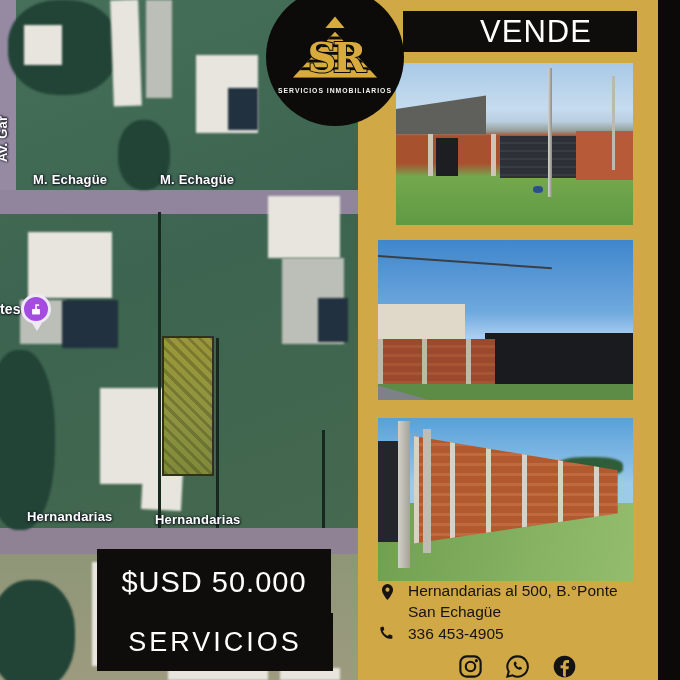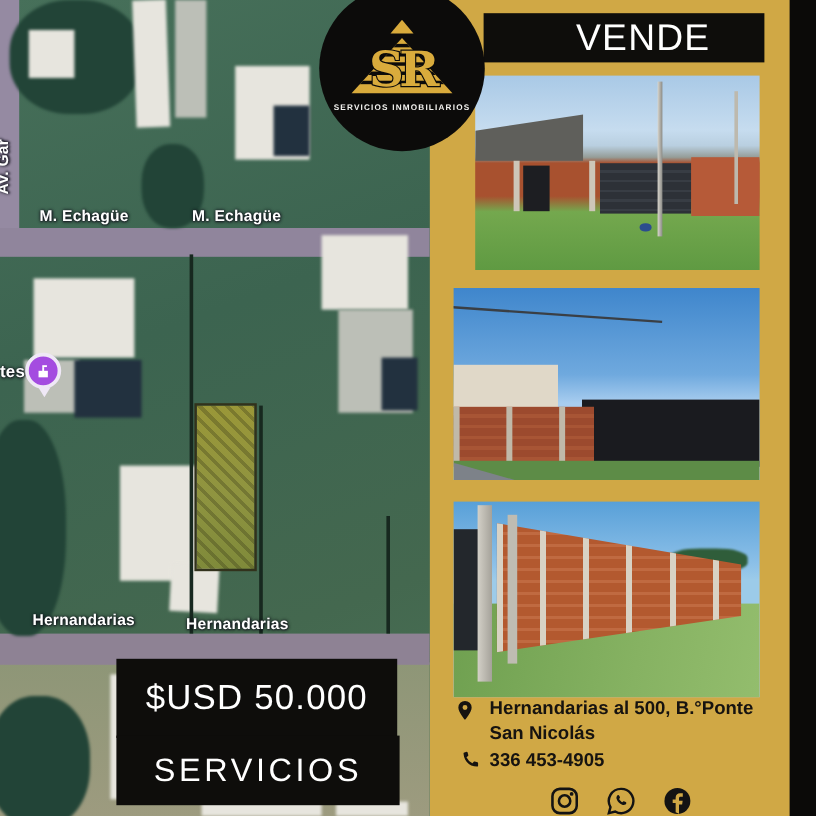--- a/index.html
+++ b/index.html
@@ -82,21 +82,21 @@
   .photo2 { left:378px; top:240px; width:255px; height:160px;
     background:linear-gradient(180deg,#3f86cc 0%,#6fa9de 45%,#a8cdef 60%); }
   .photo3 { left:378px; top:418px; width:255px; height:163px;
     background:linear-gradient(180deg,#58a0d8 0%,#8cc0e8 32%,#9ccbe9 40%); }
   .ph { position:absolute; }
 
   
   .contact { position:absolute; left:378px; top:580px; width:278px; color:#161310; z-index:4; }
   .c-row { display:flex; align-items:flex-start; }
   .c-icon { width:30px; flex:0 0 30px; padding-top:1px; }
-  .c-text { font-size:15.5px; font-weight:700; line-height:21px; }
+  .c-text { font-size:15.5px; font-weight:400; line-height:21px; }
   .socials { display:flex; justify-content:center; gap:20px; margin-top:7px; }
   .socials svg { display:block; }
 </style>
 </head>
 <body>
 
 <div id="page">
 
   <div class="map">
 
@@ -208,24 +208,24 @@
 
   <div class="contact">
     <div class="c-row">
       <span class="c-icon">
         <svg width="19" height="22" viewBox="0 0 24 24">
             <path fill="#161310" fill-rule="evenodd" d="M12 2a7 7 0 0 0-7 7c0 5.3 7 13 7 13s7-7.7 7-13a7 7 0 0 0-7-7zm0 9.6a2.6 2.6 0 1 1 0-5.2 2.6 2.6 0 0 1 0 5.2z"></path>
           </svg>
       </span>
       <div class="c-text">
         <div>Hernandarias al 500, B.°Ponte</div>
-        <div>San Nicolás</div>
+        <div>San Echagüe</div>
       </div>
     </div>
-    <div class="c-row" style="margin-top:1px;text-align:center;">
+    <div class="c-row" style="margin-top:1px;">
       <span class="c-icon">
         <svg width="18" height="18" viewBox="0 0 24 24">
             <path fill="#161310" d="M6.6 3.2c.4 0 .8.3.9.7l.8 3c.1.4 0 .8-.3 1.1L6.3 9.5a13.4 13.4 0 0 0 6.6 6.6l1.5-1.7c.3-.3.7-.4 1.1-.3l3 .8c.4.1.7.5.7.9v3c0 .6-.5 1-1 1C9.7 19.8 3.6 13.7 3 5.2c0-.6.4-1 1-1z"></path>
           </svg>
       </span>
       <div class="c-text">336 453-4905</div>
     </div>
     <div class="socials">
       <span>
         <svg width="27" height="27" viewBox="0 0 24 24">

